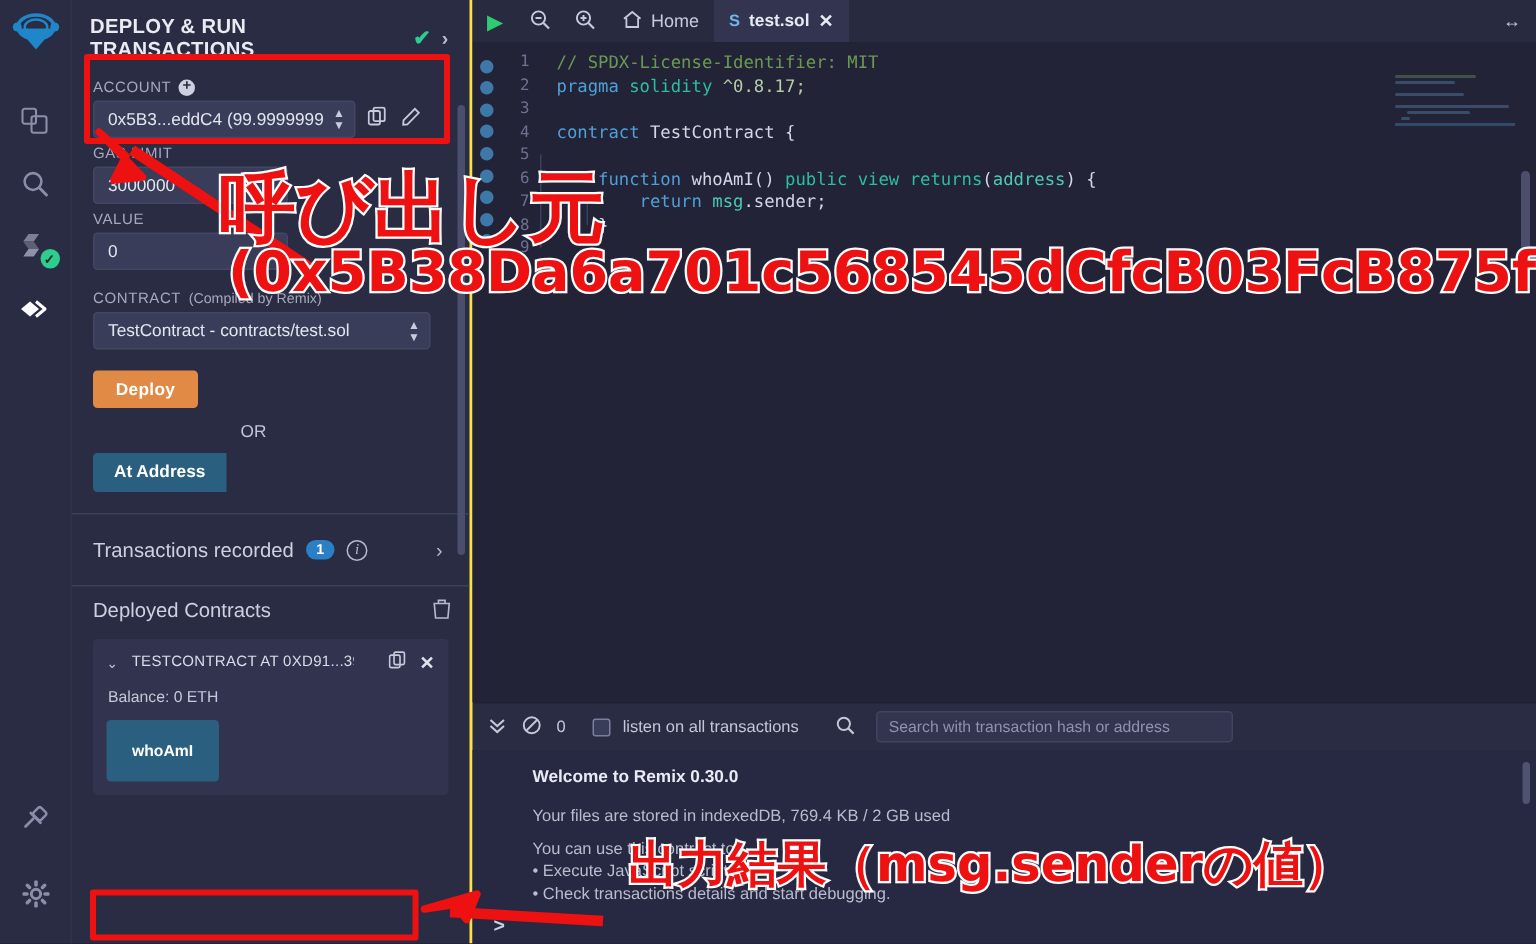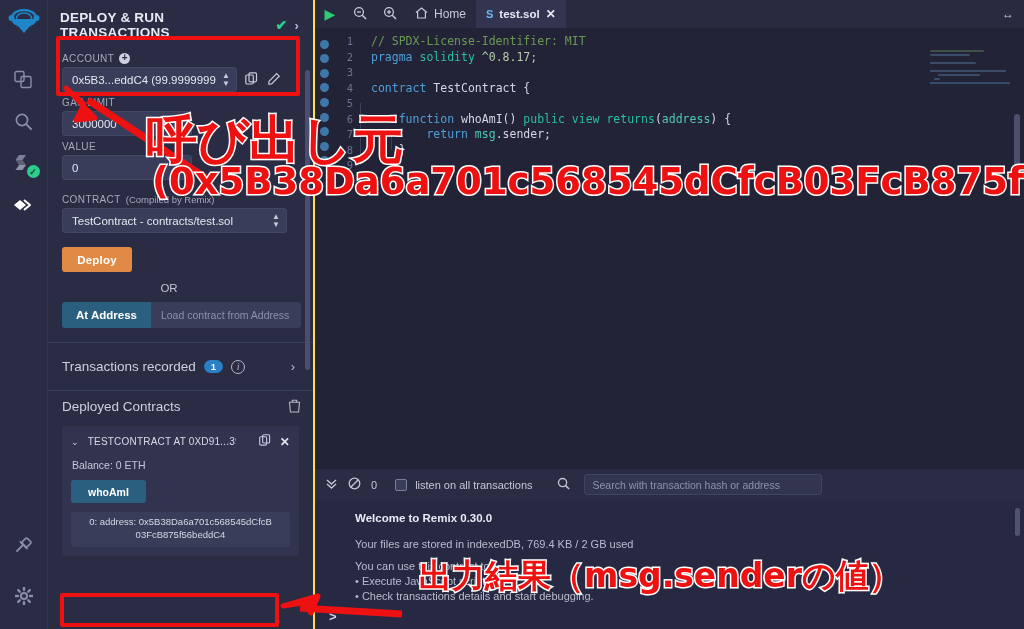--- a/index.html
+++ b/index.html
@@ -122,21 +122,21 @@
 
   .dc-card { background: #32344f; border-radius: 3px; margin: 0 14px 0 14px; padding: 8px 9px 9px 9px; }
   .dc-title-row { display: flex; align-items: center; gap: 9px; color: #d9dbe8; font-size: 10px; letter-spacing: .2px;}
   .dc-title-row .caret { color: #c6c9da; font-size: 9px; }
   .dc-title { overflow: hidden; white-space: nowrap; max-width: 148px; }
   .dc-title-row .cpy { margin-left: auto; color: #c6c9da; font-size: 12px;}
   .dc-title-row .xx { color: #dfe1ec; font-size: 12px; font-weight: bold;}
   .dc-balance { color: #c5c8d8; font-size: 10.5px; padding: 10px 0 9px 1px; }
   .fn-btn {
     background: #2b5f80; color: #fff; font-size: 10.5px; font-weight: bold;
-    border: none; border-radius: 3px; height: 23px; padding: 0 17px;
+    border: none; border-radius: 3px; height: 41px; padding: 0 17px;
     cursor: pointer; font-family: inherit;
   }
   .out-box {
     background: #3a3d59; border-radius: 3px; margin-top: 9px;
     color: #d7d9e6; font-size: 9.5px; text-align: center;
     padding: 4px 6px 5px 6px; line-height: 1.35;
   }
 
   .panel-scroll {
     position: absolute; right: 3px; top: 70px; width: 5px; height: 300px;
@@ -351,21 +351,20 @@
 
     <div class="row" style="padding-top:14px">
       <button class="deploy-btn">Deploy</button>
     </div>
 
 
     <div class="or">OR</div>
 
     <div class="ataddr-row">
       <button class="at-address">At Address</button>
-      <div class="at-input">Load contract from Address</div>
     </div>
 
     <div class="divider"></div>
 
     <div class="tx-recorded">
       <span>Transactions recorded</span>
       <span class="pill">1</span>
       <span class="info-c">i</span>
       <span class="chev">›</span>
     </div>
@@ -388,22 +387,20 @@
         <span class="cpy">
           <svg width="12" height="12" viewBox="0 0 13 13">
               <rect x="0.8" y="3" width="7.5" height="9" rx="1.2" fill="none" stroke="#c6c9da" stroke-width="1.2"></rect>
               <rect x="4" y="0.8" width="7.5" height="9" rx="1.2" fill="none" stroke="#c6c9da" stroke-width="1.2"></rect>
             </svg>
         </span>
         <span class="xx">✕</span>
       </div>
       <div class="dc-balance">Balance: 0 ETH</div>
       <button class="fn-btn">whoAmI</button>
-      <div class="out-box">0:  address: 0x5B38Da6a701c568545dCfcB
-03FcB875f56beddC4</div>
     </div>
 
     <div class="panel-scroll"></div>
   </div>
 
   <div class="main">
 
     <div class="tabbar">
       <span class="tb-ico play">▶</span>
       <span class="tb-ico">

